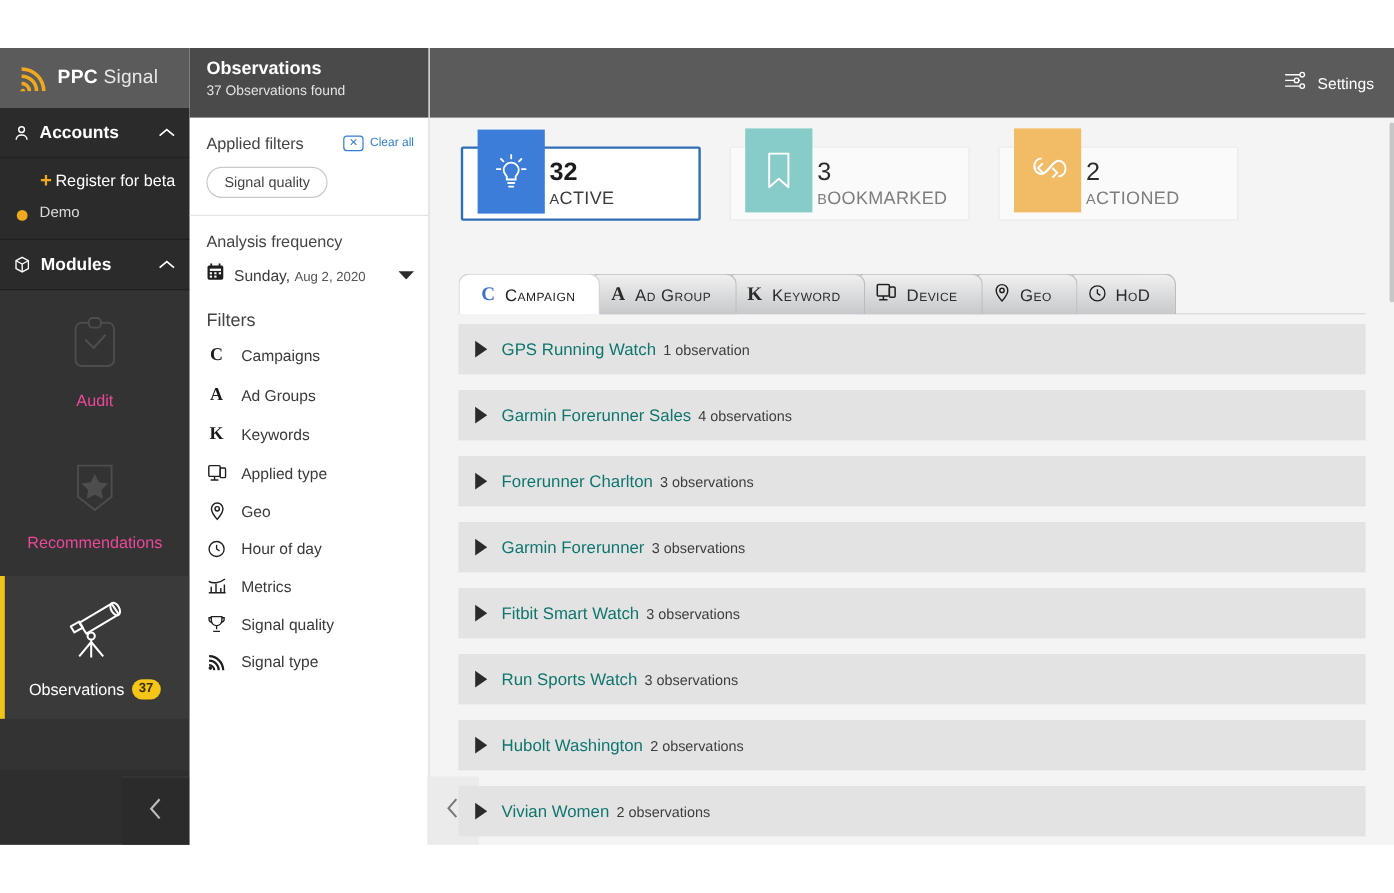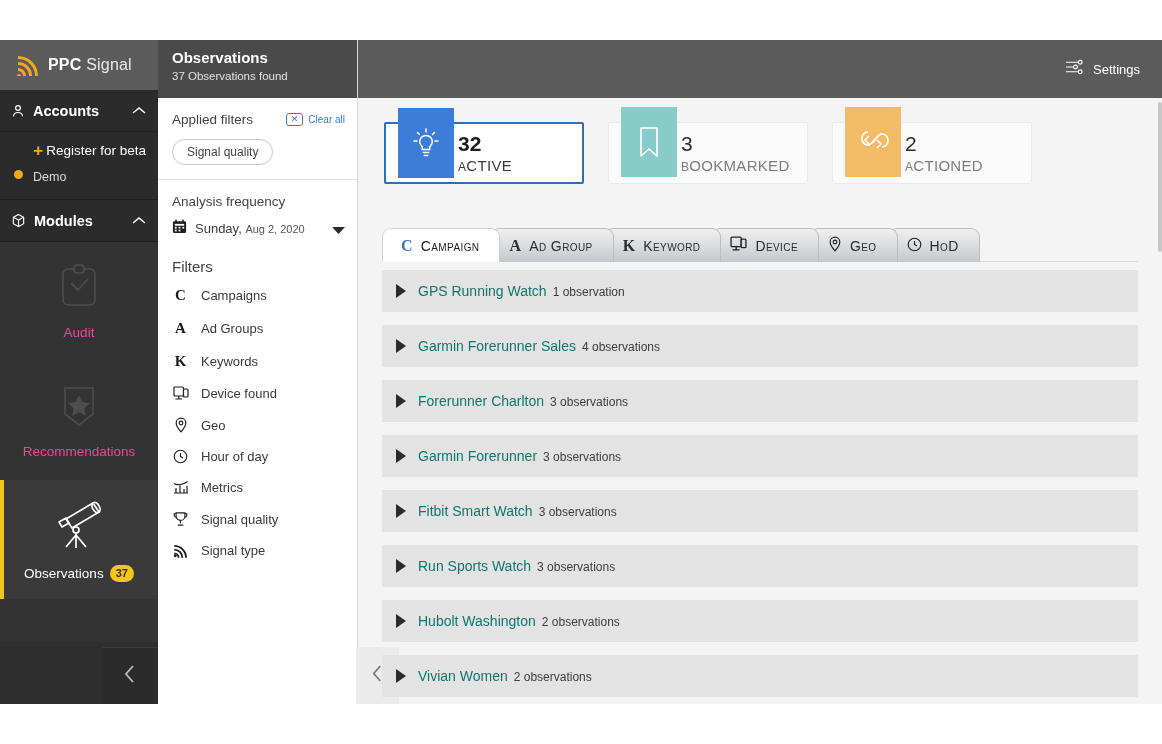--- a/index.html
+++ b/index.html
@@ -47,21 +47,21 @@
   .sec-head svg { display: block; }
 
   .acct-body { background: #2b2b2b; padding: 6px 0 10px 0; border-bottom: 1px solid #1f1f1f;}
   .register {
     display: flex; align-items: center; justify-content: flex-end;
     gap: 3px; padding: 4px 12px 6px 0;
     color: #ffffff; font-size: 13.5px;
   }
   .plus { color: #f0a81e; font-size: 17px; font-weight: 700; line-height: 1; }
   .acct-row {
-    display: flex; align-items: flex-start; gap: 10px;
+    display: flex; align-items: flex-end; gap: 10px;
     padding: 5px 0 5px 14px; color: #dcdcdc; font-size: 12.5px;
   }
   .dot { width: 9px; height: 9px; border-radius: 50%; background: #f0a81e; flex:0 0 9px;}
 
   .modules-list { background: #333333; flex: 1 1 auto; position: relative; }
   .mod {
     height: 119px; display: flex; flex-direction: column;
     align-items: center; justify-content: center; gap: 10px;
     position: relative;
   }
@@ -140,21 +140,21 @@
   .panel-foot { margin-top: auto; height: 58px; position: relative; }
   .collapse-light {
     position: absolute; right: -42px; bottom: 0; width: 43px; height: 57px;
     background: #ebebeb; display:flex; align-items:center; justify-content:center;
   }
 
   
   .main { flex: 1 1 auto; position: relative; overflow: hidden; }
   .topbar {
     height: 58px; background: #5b5b5b; display: flex; align-items: center;
-    justify-content: flex-end; padding-right: 22px; gap: 9px;
+    justify-content: flex-end; padding-right: 17px; gap: 9px;
   }
   .settings-lbl { color: #ffffff; font-size: 13px; }
 
   .cards { display: flex; gap: 24px; padding: 24px 0 0 26px; }
   .card {
     width: 200px; height: 62px; background: #fafafa;
     border: 1px solid #eaeaea; border-radius: 2px;
     display: flex; align-items: center; position: relative;
     padding-left: 72px;
   }
@@ -389,21 +389,21 @@
       <span>Keywords</span>
     </div>
     <div class="fitem">
       <span class="ic">
         <svg width="16" height="15" viewBox="0 0 16 15" fill="none" stroke="#1f1f1f" stroke-width="1.2">
           <rect x="1" y="1" width="9.5" height="9" rx="1"></rect>
             <path d="M5.8 10v3M2.5 13h6.5"></path>
           <rect x="10.5" y="3" width="4.5" height="8" rx="1" fill="#fff"></rect>
         </svg>
       </span>
-      <span>Device found</span>
+      <span>Applied type</span>
     </div>
     <div class="fitem">
       <span class="ic">
         <svg width="14" height="16" viewBox="0 0 14 16" fill="none" stroke="#1f1f1f" stroke-width="1.2">
           <path d="M7 1.2c2.7 0 4.8 2.1 4.8 4.8 0 3.4-4.8 8.8-4.8 8.8S2.2 9.4 2.2 6c0-2.7 2.1-4.8 4.8-4.8z"></path>
           <circle cx="7" cy="6" r="1.8"></circle>
         </svg>
       </span>
       <span>Geo</span>
     </div>

